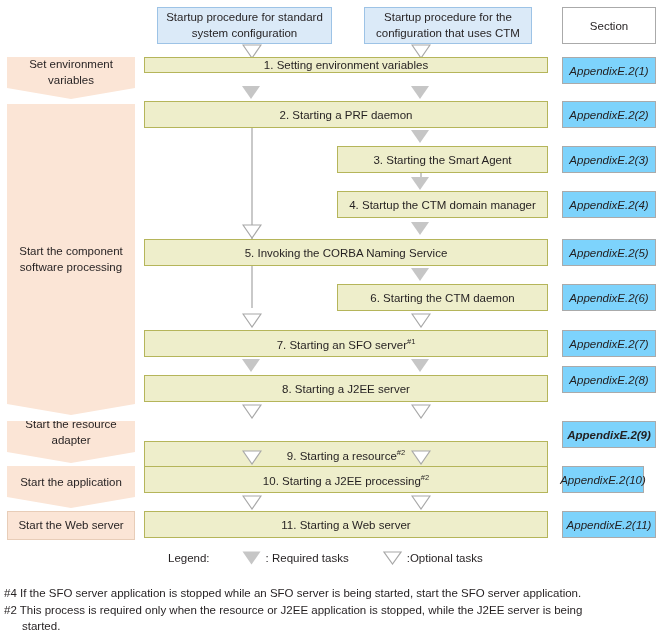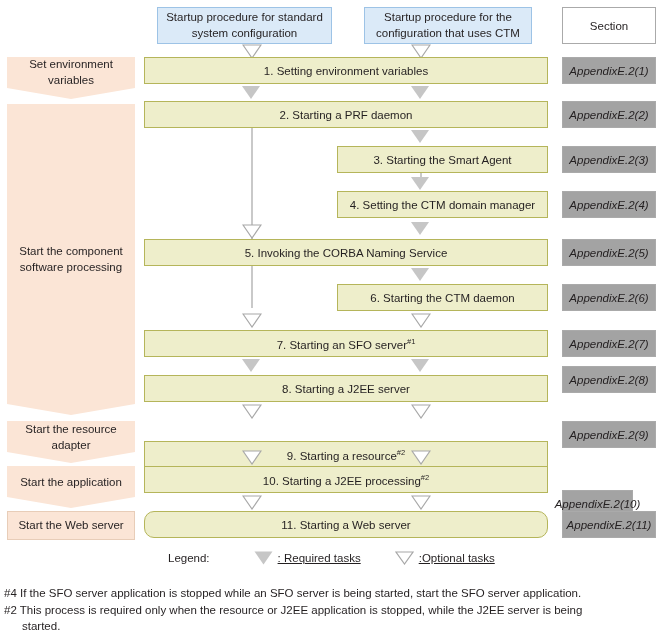--- a/index.html
+++ b/index.html
@@ -57,21 +57,21 @@
     display:flex;align-items:center;justify-content:center;
     text-align:center;
     font-size:11.5px;
     padding:0 6px;
   }
   .task .num{white-space:nowrap;}
   sup{font-size:7.5px;vertical-align:super;}
 
   
   .section-box{
-    background:#a3a3a3;
+    background:#7dd3fc;
     border:1px solid #aaaaaa;
     display:flex;align-items:center;justify-content:center;
     font-style:italic;
     font-size:11.5px;
     white-space:nowrap;
   }
 
   
   .line-v{background:#c9c9c9;width:2px;}
   .arrow-filled{
@@ -83,24 +83,24 @@
   .arrow-hollow-wrap{position:absolute;}
   .arrow-hollow-wrap svg{display:block;}
 
   
   .legend{
     position:absolute;
     display:flex;align-items:center;
     font-size:11.5px;
     white-space:nowrap;
   }
-  .legend .lbl{margin-right:18px;}
+  .legend .lbl{margin-right:6px;}
   .legend .gap{display:inline-block;width:26px;}
   .legend svg{display:block;}
-  .legend .txt{margin:0 0 0 5px;text-decoration:underline;}
+  .legend .txt{margin:0 0 0 5px;}
 
   
   .notes{
     position:absolute;
     left:4px;top:585px;width:652px;
     font-size:11.5px;
     line-height:1.45;
   }
   .note-line{display:block;}
   .note-indent{padding-left:18px;display:block;}
@@ -121,21 +121,21 @@
         <span>Set environment variables</span>
       </div>
   </div>
 
   <div class="abs stage notch" style="left:7px;top:104px;width:128px;height:311px;">
     <div class="inner">
         <span>Start the component software processing</span>
       </div>
   </div>
 
-  <div class="abs stage notch" style="left:7px;top:421px;width:128px;height:42px;">
+  <div class="abs stage notch" style="left:7px;top:421px;width:128px;height:42px;align-items:flex-end;">
     <div class="inner" style="padding-bottom:9px;">
         <span>Start the resource adapter</span>
       </div>
   </div>
 
   <div class="abs stage notch" style="left:7px;top:466px;width:128px;height:42px;">
     <div class="inner" style="padding-bottom:9px;">
         <span>Start the application</span>
       </div>
   </div>
@@ -153,21 +153,21 @@
     <svg width="20" height="15" viewBox="0 0 20 15">
         <polygon points="1,1 19,1 10,14" fill="#ffffff" stroke="#a8a8a8" stroke-width="1.2"></polygon>
       </svg>
   </div>
   <div class="arrow-hollow-wrap" style="left:411px;top:44px;">
     <svg width="20" height="15" viewBox="0 0 20 15">
         <polygon points="1,1 19,1 10,14" fill="#ffffff" stroke="#a8a8a8" stroke-width="1.2"></polygon>
       </svg>
   </div>
 
-  <div class="abs task" style="left:144px;top:57px;width:404px;height:27px;">
+  <div class="abs task" style="left:144px;top:57px;width:404px;height:16px;">
     <span class="num"><span>1.</span>&nbsp;<span>Setting environment variables</span></span>
   </div>
   <div class="abs section-box" style="left:562px;top:57px;width:94px;height:27px;">AppendixE.2(1)</div>
 
   <div class="abs arrow-filled" style="left:242px;top:86px;"></div>
   <div class="abs arrow-filled" style="left:411px;top:86px;"></div>
 
   <div class="abs task" style="left:144px;top:101px;width:404px;height:27px;">
     <span class="num"><span>2.</span>&nbsp;<span>Starting a PRF daemon</span></span>
   </div>
@@ -177,21 +177,21 @@
 
   <div class="abs task" style="left:337px;top:146px;width:211px;height:27px;">
     <span class="num"><span>3.</span>&nbsp;<span>Starting the Smart Agent</span></span>
   </div>
   <div class="abs section-box" style="left:562px;top:146px;width:94px;height:27px;">AppendixE.2(3)</div>
 
   <div class="abs line-v" style="left:420px;top:173px;height:6px;"></div>
   <div class="abs arrow-filled" style="left:411px;top:177px;"></div>
 
   <div class="abs task" style="left:337px;top:191px;width:211px;height:27px;">
-    <span class="num"><span>4.</span>&nbsp;<span>Setting the CTM domain manager</span></span>
+    <span class="num"><span>4.</span>&nbsp;<span>Startup the CTM domain manager</span></span>
   </div>
   <div class="abs section-box" style="left:562px;top:191px;width:94px;height:27px;">AppendixE.2(4)</div>
 
   <div class="abs arrow-filled" style="left:411px;top:222px;"></div>
 
   <div class="arrow-hollow-wrap" style="left:242px;top:224px;">
     <svg width="20" height="15" viewBox="0 0 20 15">
         <polygon points="1,1 19,1 10,14" fill="#ffffff" stroke="#a8a8a8" stroke-width="1.2"></polygon>
       </svg>
   </div>
@@ -239,50 +239,50 @@
   </div>
   <div class="arrow-hollow-wrap" style="left:411px;top:404px;">
     <svg width="20" height="15" viewBox="0 0 20 15">
         <polygon points="1,1 19,1 10,14" fill="#ffffff" stroke="#a8a8a8" stroke-width="1.2"></polygon>
       </svg>
   </div>
 
   <div class="abs task" style="left:144px;top:441px;width:404px;height:27px;">
     <span class="num"><span>9.</span>&nbsp;<span>Starting a resource</span><sup>#2</sup></span>
   </div>
-  <div class="abs section-box" style="left:562px;top:421px;width:94px;height:27px;">AppendixE.2(9)</div>
+  <div class="abs section-box" style="left:562px;top:421px;width:94px;height:27px;font-weight:bold;">AppendixE.2(9)</div>
 
   <div class="arrow-hollow-wrap" style="left:242px;top:450px;">
     <svg width="20" height="15" viewBox="0 0 20 15">
         <polygon points="1,1 19,1 10,14" fill="#ffffff" stroke="#a8a8a8" stroke-width="1.2"></polygon>
       </svg>
   </div>
   <div class="arrow-hollow-wrap" style="left:411px;top:450px;">
     <svg width="20" height="15" viewBox="0 0 20 15">
         <polygon points="1,1 19,1 10,14" fill="#ffffff" stroke="#a8a8a8" stroke-width="1.2"></polygon>
       </svg>
   </div>
 
   <div class="abs task" style="left:144px;top:466px;width:404px;height:27px;">
     <span class="num"><span>10.</span>&nbsp;<span>Starting a J2EE processing</span><sup>#2</sup></span>
   </div>
-  <div class="abs section-box" style="left:562px;top:490px;width:71px;height:27px;text-align:right;">AppendixE.2(10)</div>
+  <div class="abs section-box" style="left:562px;top:466px;width:82px;height:27px;text-align:right;">AppendixE.2(10)</div>
 
   <div class="arrow-hollow-wrap" style="left:242px;top:495px;">
     <svg width="20" height="15" viewBox="0 0 20 15">
         <polygon points="1,1 19,1 10,14" fill="#ffffff" stroke="#a8a8a8" stroke-width="1.2"></polygon>
       </svg>
   </div>
   <div class="arrow-hollow-wrap" style="left:411px;top:495px;">
     <svg width="20" height="15" viewBox="0 0 20 15">
         <polygon points="1,1 19,1 10,14" fill="#ffffff" stroke="#a8a8a8" stroke-width="1.2"></polygon>
       </svg>
   </div>
 
-  <div class="abs task" style="left:144px;top:511px;width:404px;height:27px;border-radius:10px;">
+  <div class="abs task" style="left:144px;top:511px;width:404px;height:27px;">
     <span class="num"><span>11.</span>&nbsp;<span>Starting a Web server</span></span>
   </div>
   <div class="abs section-box" style="left:562px;top:511px;width:94px;height:27px;">AppendixE.2(11)</div>
 
   <div class="legend" style="left:168px;top:551px;">
     <span class="lbl">Legend:</span>
     <span class="gap"></span>
     <span>
       <svg width="19" height="14" viewBox="0 0 19 14">
           <polygon points="0.5,0.5 18.5,0.5 9.5,13.5" fill="#c6c6c6"></polygon>

